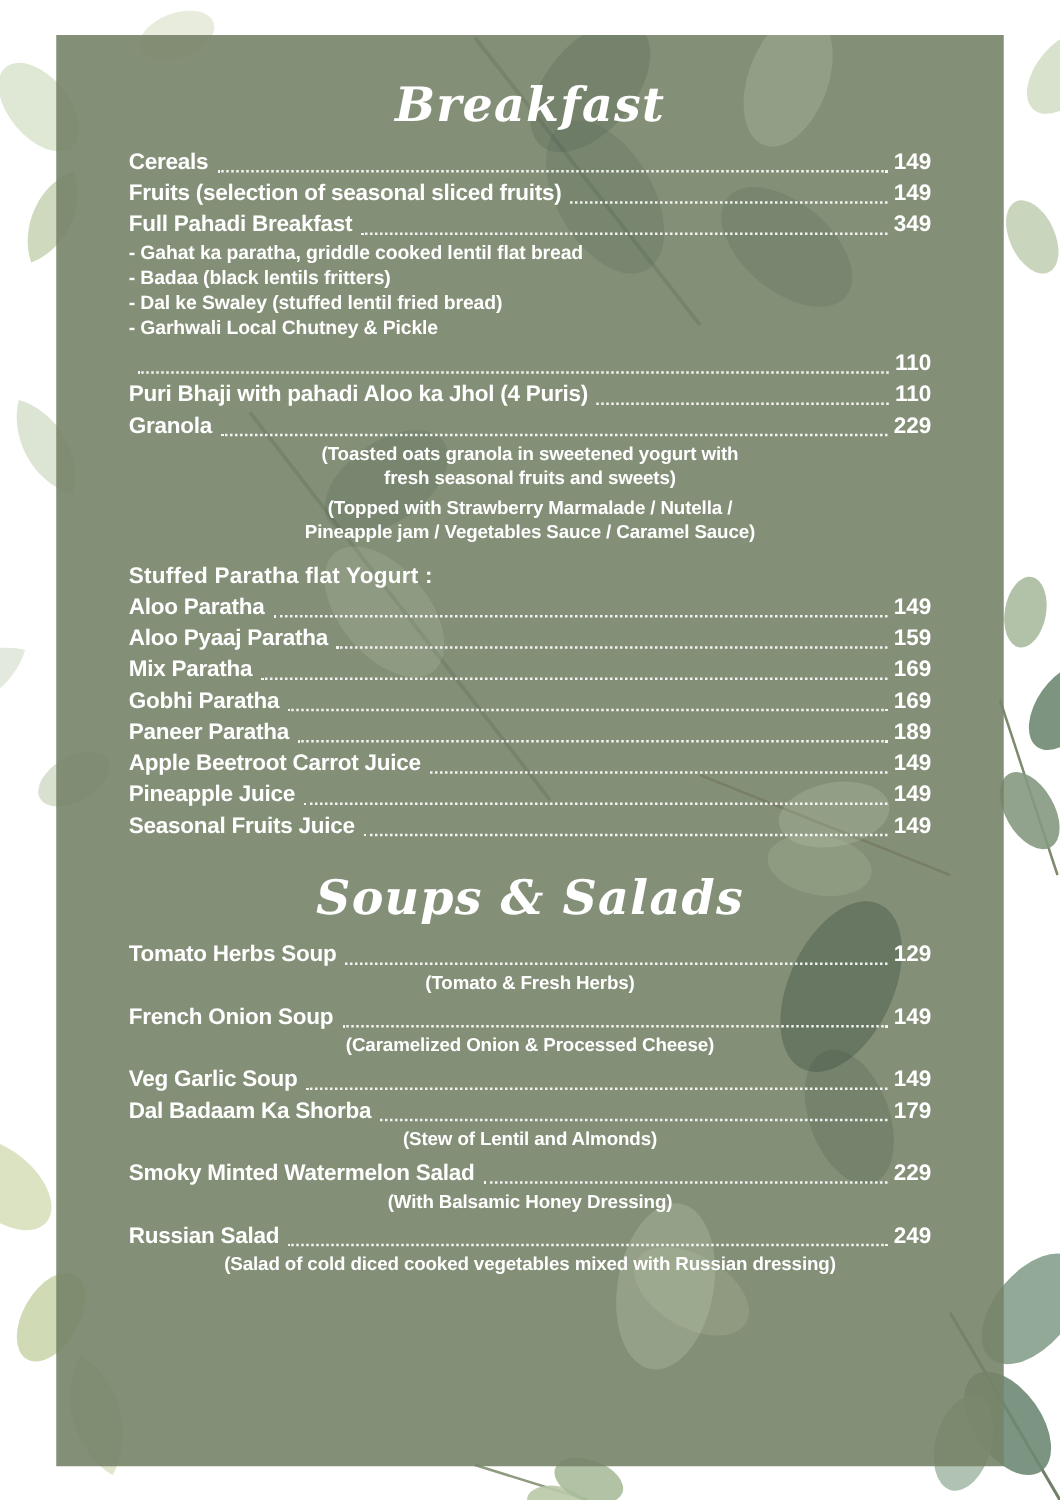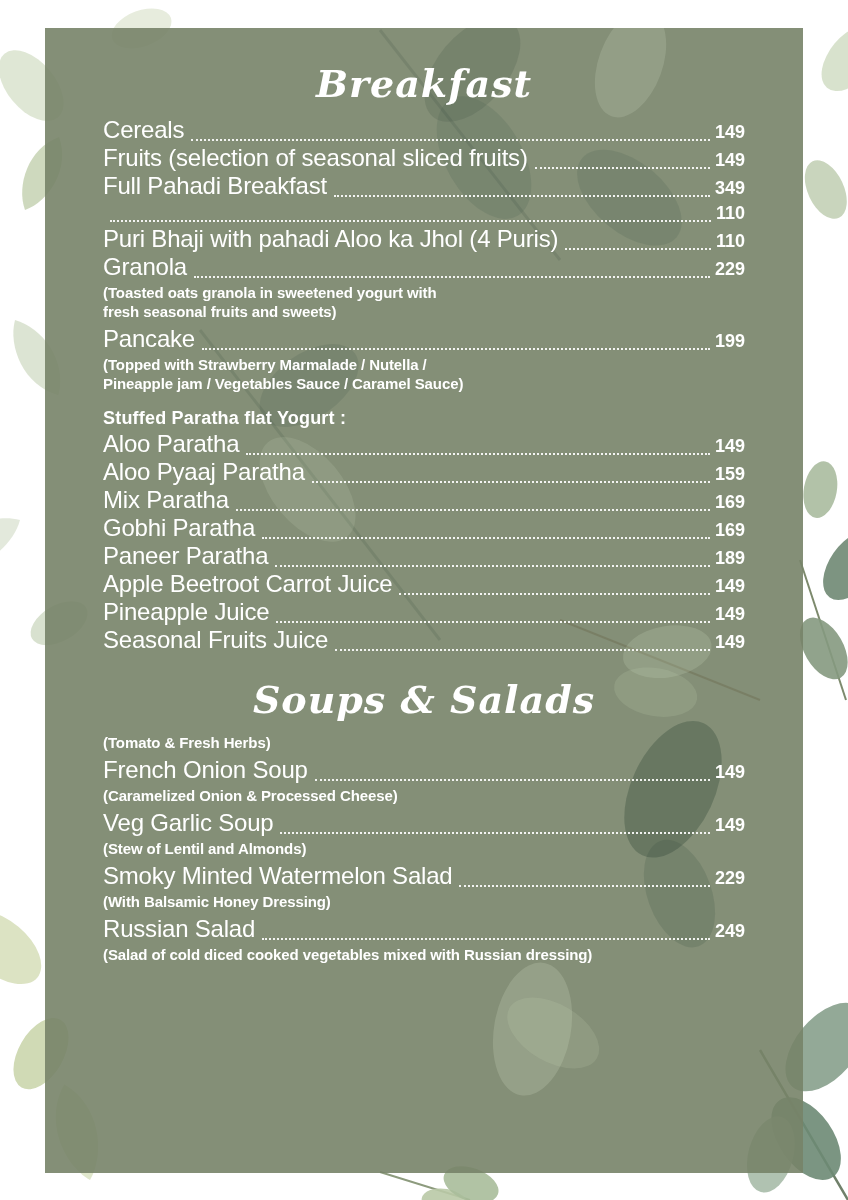--- a/index.html
+++ b/index.html
@@ -28,29 +28,29 @@
     text-align:center;
     font-family:"DejaVu Serif", serif;
     font-style:italic;font-weight:bold;
     font-size:38px;line-height:46px;
     letter-spacing:1px;
     margin-bottom:10px;
   }
   .section + .section .section-title{margin-top:22px;}
   .row{display:flex;align-items:baseline;line-height:25px;}
   .item-name{
-    font-size:24px;font-weight:400;letter-spacing:-0.2px;white-space:nowrap;
+    font-size:18px;font-weight:700;letter-spacing:-0.2px;white-space:nowrap;
   }
   .leader{
     flex:1;border-bottom:2px dotted rgba(255,255,255,0.9);
     margin:0 5px 4px 7px;align-self:flex-end;min-width:20px;
   }
   .item-price{font-size:18px;font-weight:700;text-align:left;}
   .desc-block{margin:1px 0 5px 0;}
-  .desc-line{font-size:15px;font-weight:600;line-height:19px;letter-spacing:-0.1px;}
+  .desc-line{font-size:15px;font-weight:600;line-height:19px;letter-spacing:-0.1px;text-align:center;}
   .sub-item{font-size:15.5px;font-weight:700;line-height:20px;letter-spacing:-0.1px;}
   .sub-block{margin:1px 0 5px 0;}
   .group-heading{
     font-size:18px;font-weight:700;letter-spacing:0.2px;
     line-height:25px;margin-top:13px;
   }
 </style>
 </head>
 <body>
 
@@ -130,43 +130,44 @@
         <div class="row">
     <span class="item-name">Fruits (selection of seasonal sliced fruits)</span>
     <span class="leader"></span>
     <span class="item-price">149</span>
   </div>
         <div class="row">
     <span class="item-name">Full Pahadi Breakfast</span>
     <span class="leader"></span>
     <span class="item-price">349</span>
   </div>
+        <div class="sub-block">
+          <div class="sub-item">- Gahat ka paratha, griddle cooked lentil flat bread</div>
+          <div class="sub-item">- Badaa (black lentils fritters)</div>
+          <div class="sub-item">- Dal ke Swaley (stuffed lentil fried bread)</div>
+          <div class="sub-item">- Garhwali Local Chutney &amp; Pickle</div>
+        </div>
         <div class="row">
     <span class="leader"></span>
     <span class="item-price">110</span>
   </div>
         <div class="row">
     <span class="item-name">Puri Bhaji with pahadi Aloo ka Jhol (4 Puris)</span>
     <span class="leader"></span>
     <span class="item-price">110</span>
   </div>
         <div class="row">
     <span class="item-name">Granola</span>
     <span class="leader"></span>
     <span class="item-price">229</span>
   </div>
         <div class="desc-block">
           <div class="desc-line">(Toasted oats granola in sweetened yogurt with</div>
           <div class="desc-line">fresh seasonal fruits and sweets)</div>
         </div>
-        <div class="row">
-    <span class="item-name">Pancake</span>
-    <span class="leader"></span>
-    <span class="item-price">199</span>
-  </div>
         <div class="desc-block">
           <div class="desc-line">(Topped with Strawberry Marmalade / Nutella /</div>
           <div class="desc-line">Pineapple jam / Vegetables Sauce / Caramel Sauce)</div>
         </div>
         <div class="group-heading">Stuffed Paratha flat Yogurt :</div>
         <div class="row">
     <span class="item-name">Aloo Paratha</span>
     <span class="leader"></span>
     <span class="item-price">149</span>
   </div>
@@ -203,36 +204,46 @@
         <div class="row">
     <span class="item-name">Seasonal Fruits Juice</span>
     <span class="leader"></span>
     <span class="item-price">149</span>
   </div>
       </div>
   </div>
     <div class="section">
     <div class="section-title">Soups &amp; Salads</div>
     <div class="section-body">
+        <div class="row">
+    <span class="item-name">Tomato Herbs Soup</span>
+    <span class="leader"></span>
+    <span class="item-price">129</span>
+  </div>
         <div class="desc-block">
           <div class="desc-line">(Tomato &amp; Fresh Herbs)</div>
         </div>
         <div class="row">
     <span class="item-name">French Onion Soup</span>
     <span class="leader"></span>
     <span class="item-price">149</span>
   </div>
         <div class="desc-block">
           <div class="desc-line">(Caramelized Onion &amp; Processed Cheese)</div>
         </div>
         <div class="row">
     <span class="item-name">Veg Garlic Soup</span>
     <span class="leader"></span>
     <span class="item-price">149</span>
   </div>
+        <div class="row">
+    <span class="item-name">Dal Badaam Ka Shorba</span>
+    <span class="leader"></span>
+    <span class="item-price">179</span>
+  </div>
         <div class="desc-block">
           <div class="desc-line">(Stew of Lentil and Almonds)</div>
         </div>
         <div class="row">
     <span class="item-name">Smoky Minted Watermelon Salad</span>
     <span class="leader"></span>
     <span class="item-price">229</span>
   </div>
         <div class="desc-block">
           <div class="desc-line">(With Balsamic Honey Dressing)</div>

